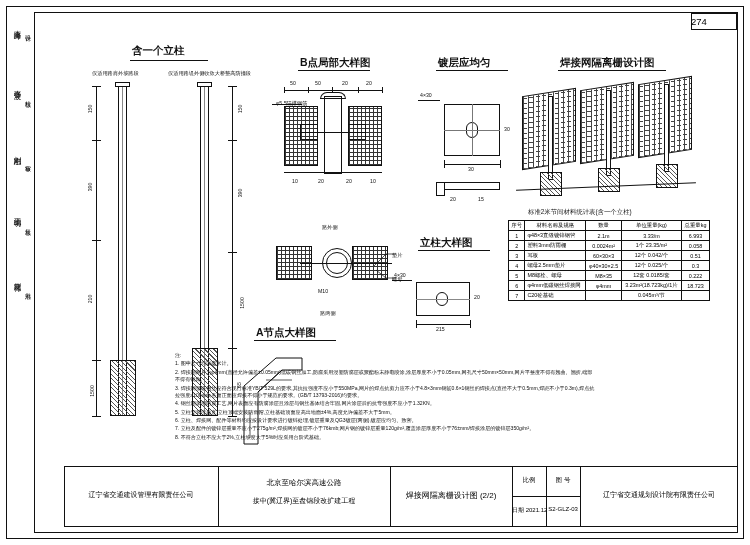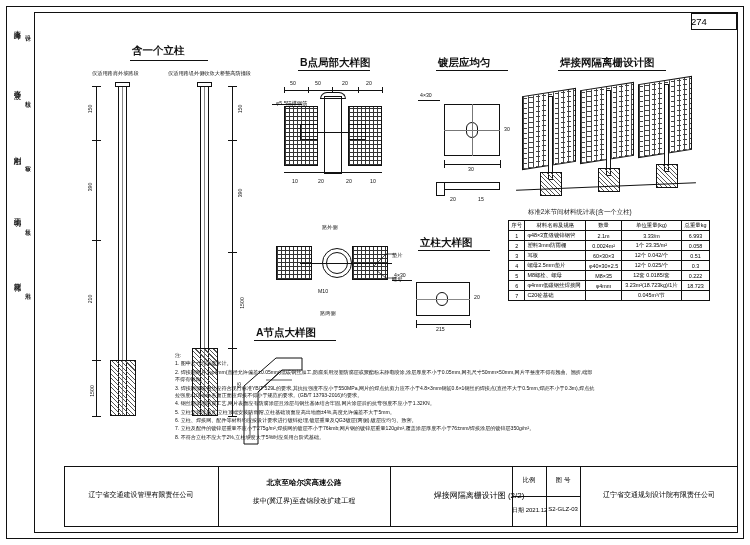--- a/index.html
+++ b/index.html
@@ -304,23 +304,23 @@
 
   <div class="tb" style="left:64px;top:466px;width:674px;height:61px;"></div>
   <div class="ln vl" style="left:218px;top:466px;height:61px;"></div>
   <div class="ln vl" style="left:390px;top:466px;height:61px;"></div>
   <div class="ln vl" style="left:512px;top:466px;height:61px;"></div>
   <div class="ln vl" style="left:580px;top:466px;height:61px;"></div>
   <div class="ln hl" style="left:512px;top:496px;width:68px;"></div>
   <div class="ln vl" style="left:546px;top:466px;height:61px;"></div>
 
   <div class="tbt" style="left:64px;top:490px;width:154px;font-size:7px;">辽宁省交通建设管理有限责任公司</div>
-  <div class="tbt" style="left:218px;top:478px;width:172px;font-size:7.5px;font-weight:bold;">北京至哈尔滨高速公路</div>
+  <div class="tbt" style="left:218px;top:478px;width:172px;font-size:7.5px;">北京至哈尔滨高速公路</div>
   <div class="tbt" style="left:218px;top:496px;width:172px;font-size:7px;">接中(冀辽界)至盘锦段改扩建工程</div>
-  <div class="tbt" style="left:390px;top:490px;width:122px;font-size:8px;padding-left:28px;">焊接网隔离栅设计图 (2/2)</div>
+  <div class="tbt" style="left:390px;top:490px;width:122px;font-size:8px;">焊接网隔离栅设计图 (2/2)</div>
 
   <div class="tbt" style="left:512px;top:476px;width:34px;font-size:6.5px;">比例</div>
   <div class="tbt" style="left:546px;top:476px;width:34px;font-size:6.5px;">图 号</div>
   <div class="tbt" style="left:512px;top:506px;width:34px;font-size:6px;">日期 2021.12</div>
   <div class="tbt" style="left:546px;top:506px;width:34px;font-size:6px;">S2-GLZ-03</div>
   <div class="tbt" style="left:580px;top:490px;width:158px;font-size:7px;">辽宁省交通规划设计院有限责任公司</div>
 
 </div>
 
 </body></html>

